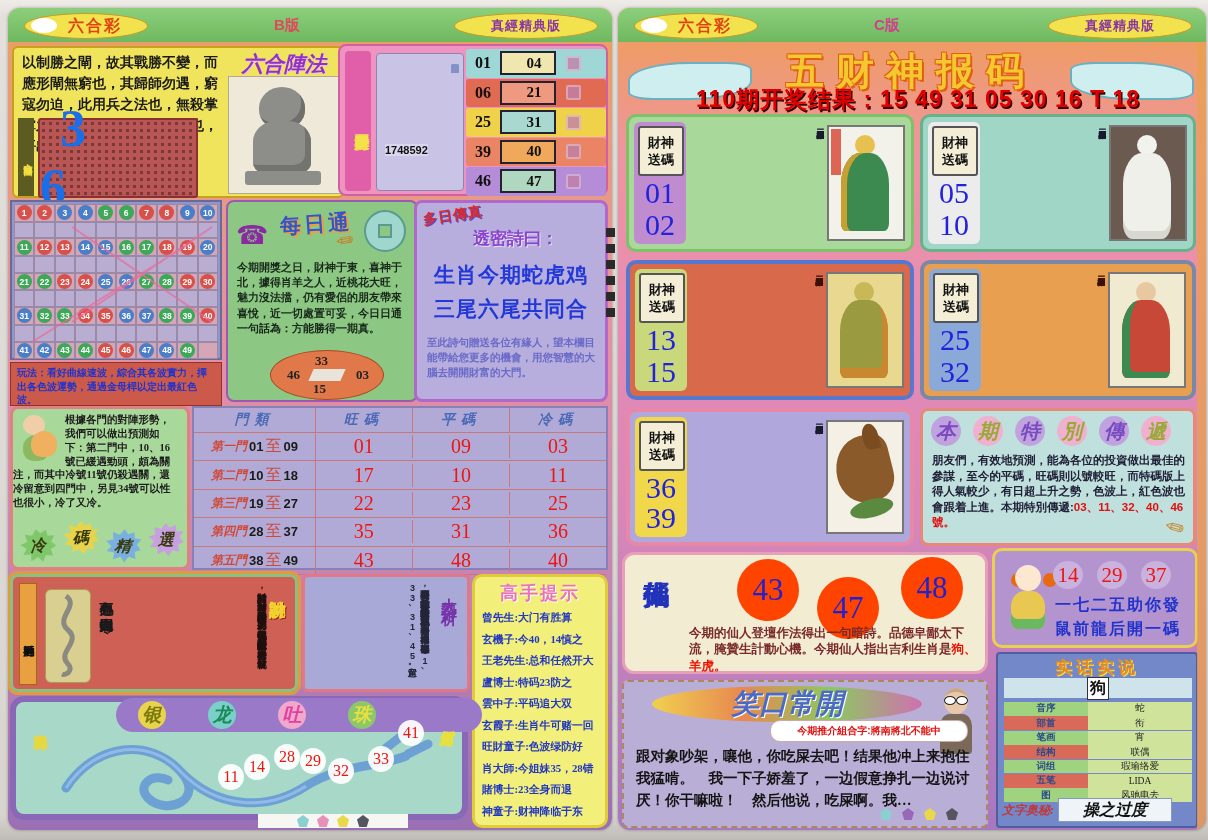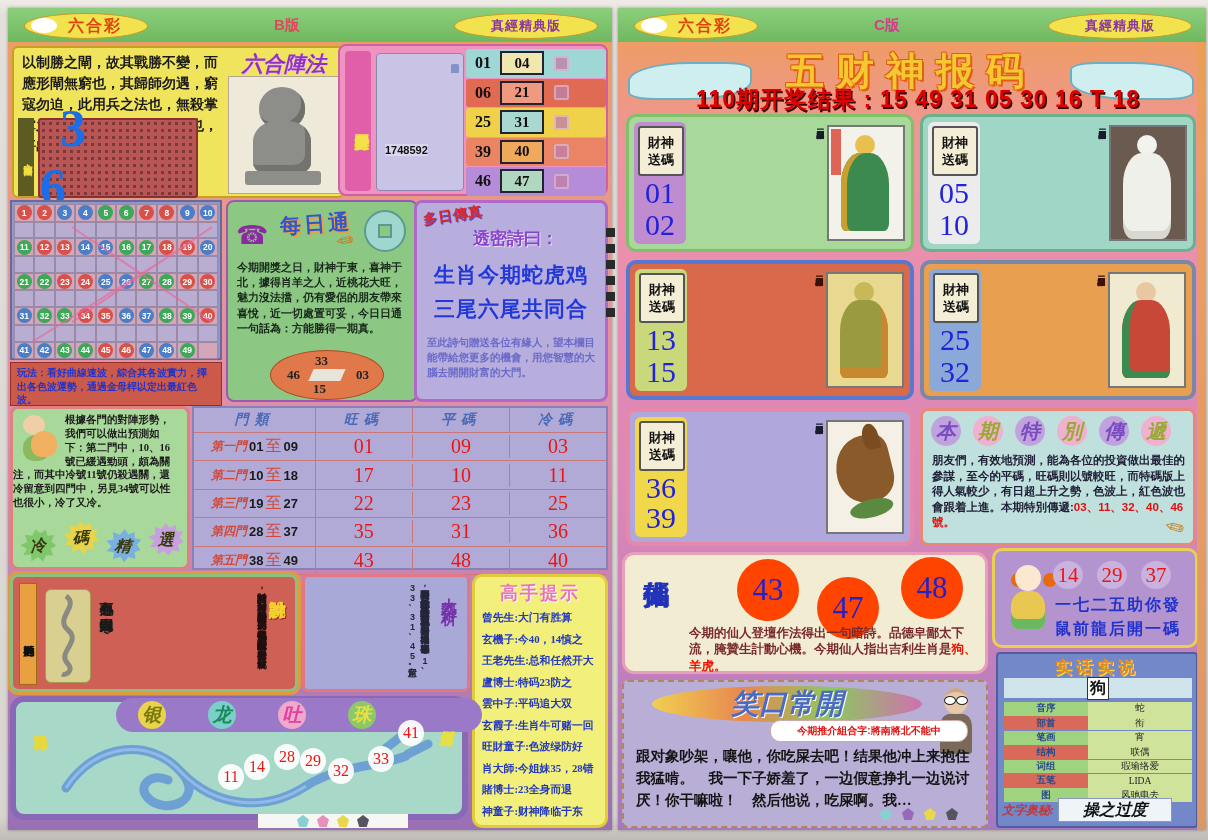--- a/index.html
+++ b/index.html
@@ -1,19 +1,19 @@
 <!DOCTYPE html>
 <html><head>
 <meta charset="utf-8">
 <style>
   html,body{margin:0;padding:0;background:#cfccc8;}
   #stage{position:relative;width:1208px;height:840px;overflow:hidden;
     background:linear-gradient(180deg,#efece8 0%,#e3e0dc 2%,#d8d4d0 97%,#bfbcb8 100%);
     font-family:"Liberation Sans",sans-serif;}
-  .page{position:absolute;top:8px;height:822px;border-radius:0;overflow:hidden;box-shadow:0 0 3px rgba(0,0,0,.35);}
+  .page{position:absolute;top:8px;height:822px;border-radius:12px;overflow:hidden;box-shadow:0 0 3px rgba(0,0,0,.35);}
   .page.left{left:8px;width:604px;background:linear-gradient(180deg,#e9a05c 0%,#e79a86 22%,#e28fa8 45%,#c585b2 70%,#9a6fb4 100%);}
   .page.right{left:618px;width:588px;background:linear-gradient(180deg,#ef9e54 0%,#ee95a0 18%,#e78bb4 38%,#d886b8 62%,#a678c0 100%);}
   .page.right::after{content:"";position:absolute;right:0;top:34px;bottom:0;width:9px;background:#e8a050;opacity:.8;}
   .hdr{position:absolute;left:0;top:0;right:0;height:34px;background:linear-gradient(180deg,#8ccf7a,#6fb860);}
   .oval{position:absolute;top:5px;height:24px;background:#f2e24e;border:1px solid #c89a28;border-radius:50%;
     display:flex;align-items:center;justify-content:center;font-weight:bold;}
   .oval.brand{left:16px;width:122px;color:#e04310;font-size:16px;letter-spacing:2px;}
   .blob{position:absolute;left:6px;top:4px;width:26px;height:15px;background:#fff;border-radius:50%;}
   .oval.brand span{margin-left:18px;}
   .edition{position:absolute;top:8px;font-weight:bold;font-size:15px;color:#e0485e;}
@@ -40,21 +40,21 @@
   .wuxing{left:330px;top:36px;width:270px;height:152px;background:#ef93c0;border:2px solid #d060a0;border-radius:8px;}
   .wxstrip{position:absolute;left:5px;top:5px;width:26px;height:140px;background:#e05fa8;border-radius:4px;color:#f4e24a;
     font-size:15px;font-weight:bold;text-align:center;padding-top:4px;box-sizing:border-box;}
   .poem{position:absolute;left:36px;top:7px;width:86px;height:136px;background:#c9c4e6;border:1px solid #8a86b0;border-radius:4px;overflow:hidden;}
   .pfiller{position:absolute;right:3px;top:4px;height:126px;font-size:8px;line-height:11px;color:#7c88c4;opacity:.85;}
   .pnum{position:absolute;left:8px;bottom:34px;font-size:11px;font-weight:bold;color:#111;background:rgba(255,255,255,.3);}
   #wuxing-rows{position:absolute;left:126px;top:3px;width:140px;height:146px;}
   .wx-row{height:28.5px;display:flex;align-items:center;border-radius:3px;margin-bottom:1px;}
   .wx-a{width:34px;text-align:center;font-size:16px;font-weight:bold;color:#111;font-family:"Liberation Serif",serif;}
   .wx-b{width:40px;height:20px;border:2px solid #223;display:flex;align-items:center;justify-content:center;
-    font-size:15px;font-weight:bold;color:#111;font-family:"Liberation Serif",serif;}
+    font-size:15px;font-weight:bold;color:#111;font-family:"Liberation Serif",serif;padding-left:12px;}
   .wx-stamp{width:15px;height:15px;margin-left:10px;border-radius:2px;opacity:.8;background:#c080a8;
     box-shadow:inset 0 0 0 2px rgba(255,255,255,.4);}
   .wr0{background:#9fd6d6;} .wr0 .wx-b{background:#f0e6b0;}
   .wr1{background:#e06a52;} .wr1 .wx-b{background:#ef9a80;}
   .wr2{background:#f0d24a;} .wr2 .wx-b{background:#a8d8d0;}
   .wr3{background:#ea8464;} .wr3 .wx-b{background:#f0a85a;}
   .wr4{background:#b48cd8;} .wr4 .wx-b{background:#b0d8c0;}
   .gridbox{left:2px;top:192px;width:212px;height:160px;background:#8f97c9;border:2px solid #6a6a9a;padding:2px;}
   .grid-row{display:flex;}
   .g-cell{width:20.4px;height:17.6px;background:#d4a6b6;border:.5px solid #9a8aa8;display:flex;align-items:center;justify-content:center;box-sizing:border-box;}

